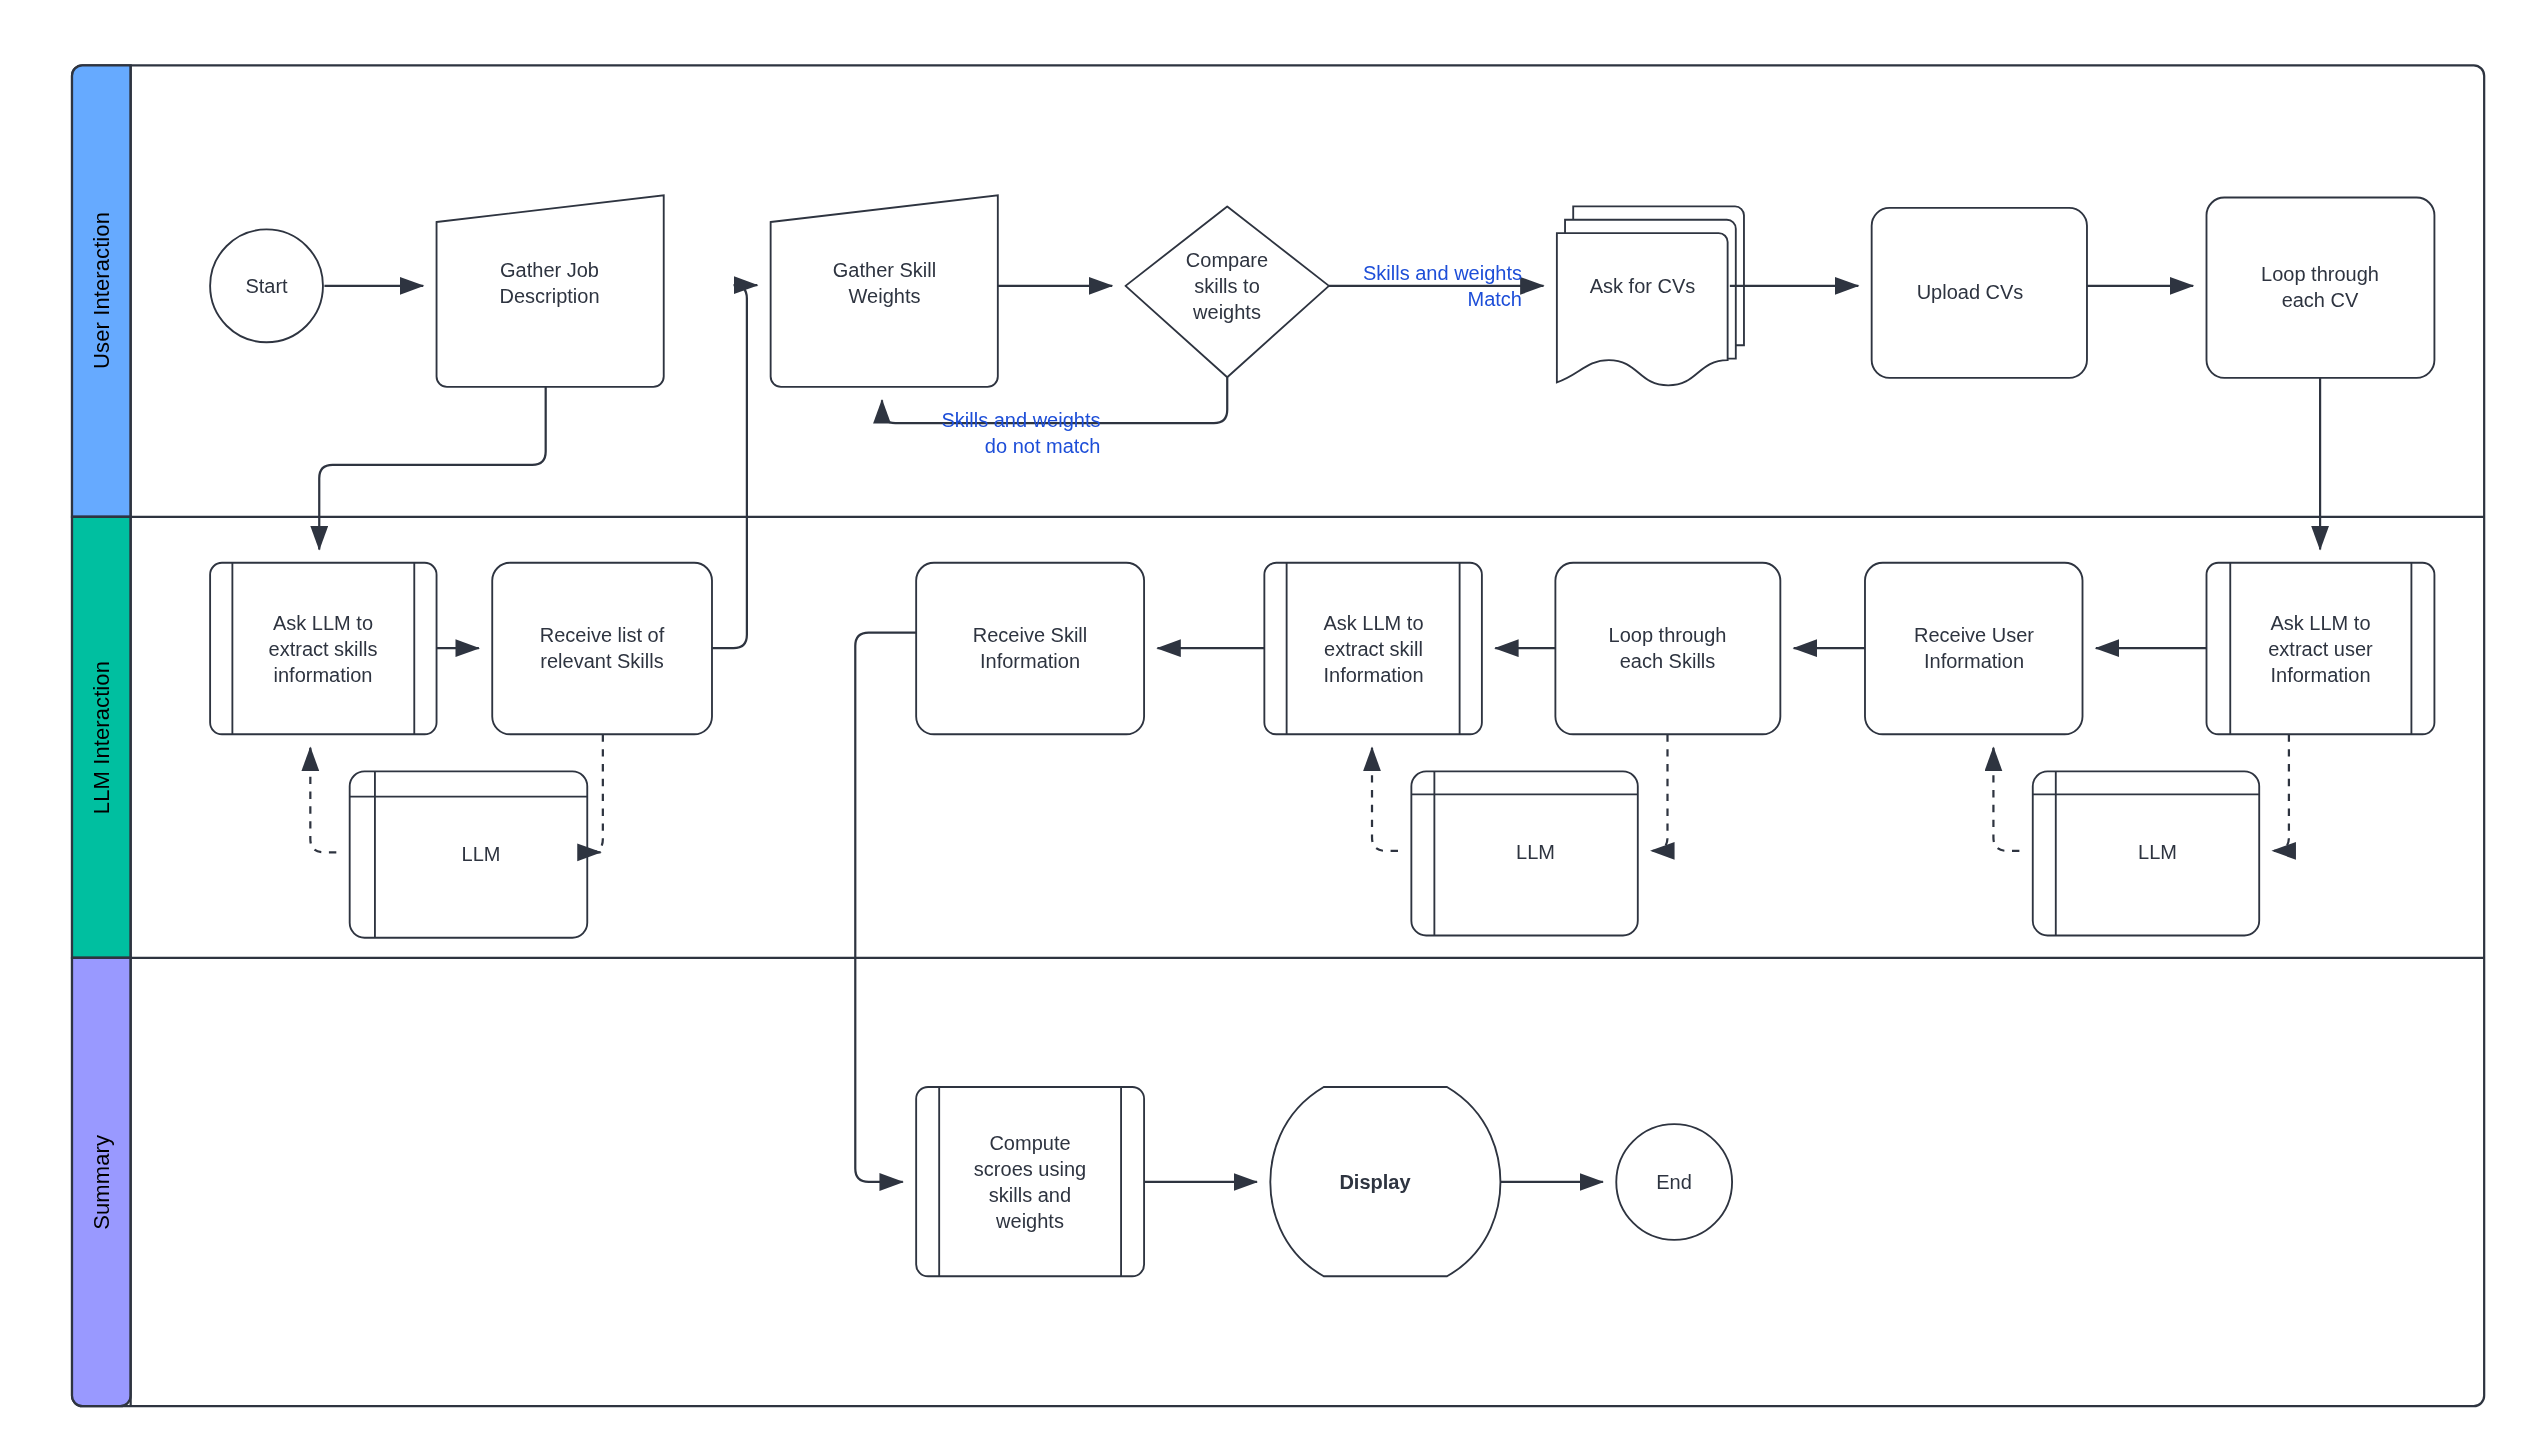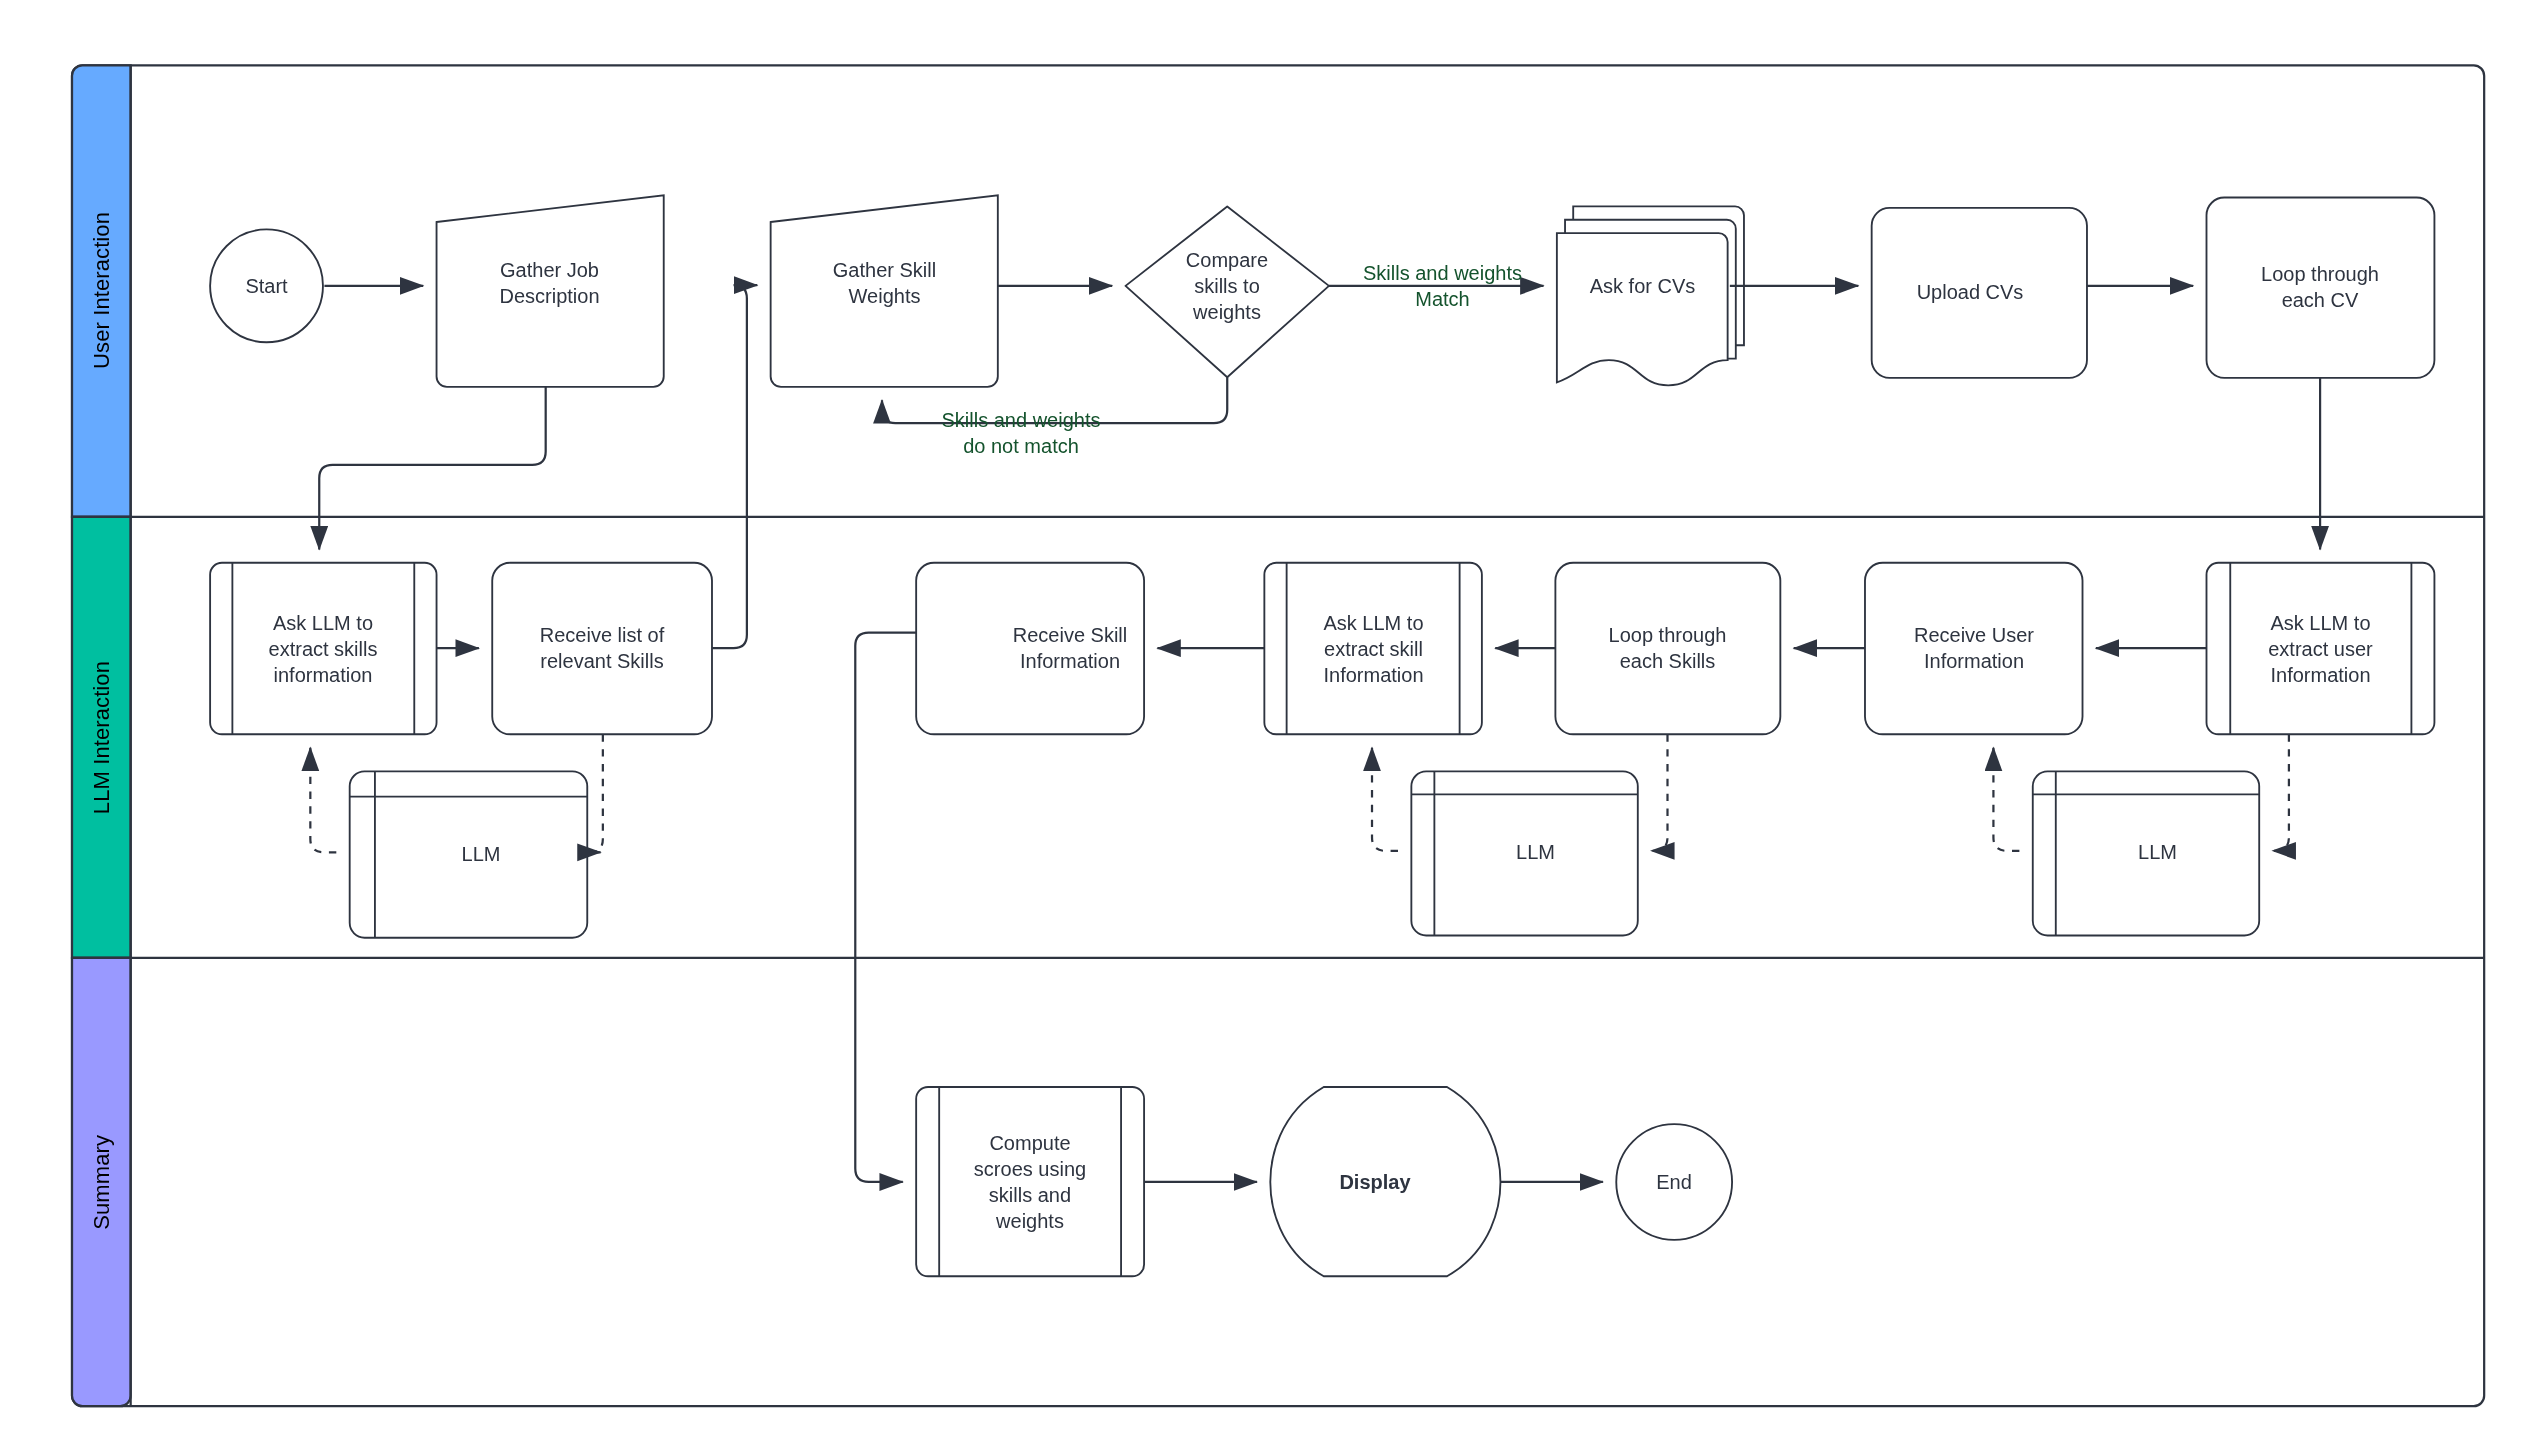--- a/index.html
+++ b/index.html
@@ -26,22 +26,22 @@
     text-align:center;
     color:#2e3440;
     font-size:20px;
     line-height:1.30;
     white-space:pre-line;
     pointer-events:none;
   }
   .edge-label{
     position:absolute;
     display:flex;align-items:center;justify-content:center;
-    text-align:center;
-    color:#14532d;
+    text-align:right;
+    color:#1d4ed8;
     font-size:20px;
     line-height:1.30;
     white-space:pre-line;
     pointer-events:none;
   }
 </style>
 </head>
 <body>
 
 <div id="stage">
@@ -230,21 +230,21 @@
 
   <div class="node-label" style="left:232px;top:592px;width:182px;height:113px;">Ask LLM to
 extract skills
 information</div>
 
   <div class="node-label" style="left:492px;top:608px;width:220px;height:80px;">Receive list of
 relevant Skills</div>
 
   <div class="node-label" style="left:375px;top:829px;width:212px;height:50px;">LLM</div>
 
-  <div class="node-label" style="left:916px;top:608px;width:228px;height:80px;padding-left:40px;">Receive Skill
+  <div class="node-label" style="left:916px;top:608px;width:228px;height:80px;">Receive Skill
 Information</div>
 
   <div class="node-label" style="left:1287px;top:592px;width:173px;height:113px;">Ask LLM to
 extract skill
 Information</div>
 
   <div class="node-label" style="left:1555px;top:608px;width:225px;height:80px;">Loop through
 each Skills</div>
 
   <div class="node-label" style="left:1434px;top:827px;width:203px;height:50px;">LLM</div>

